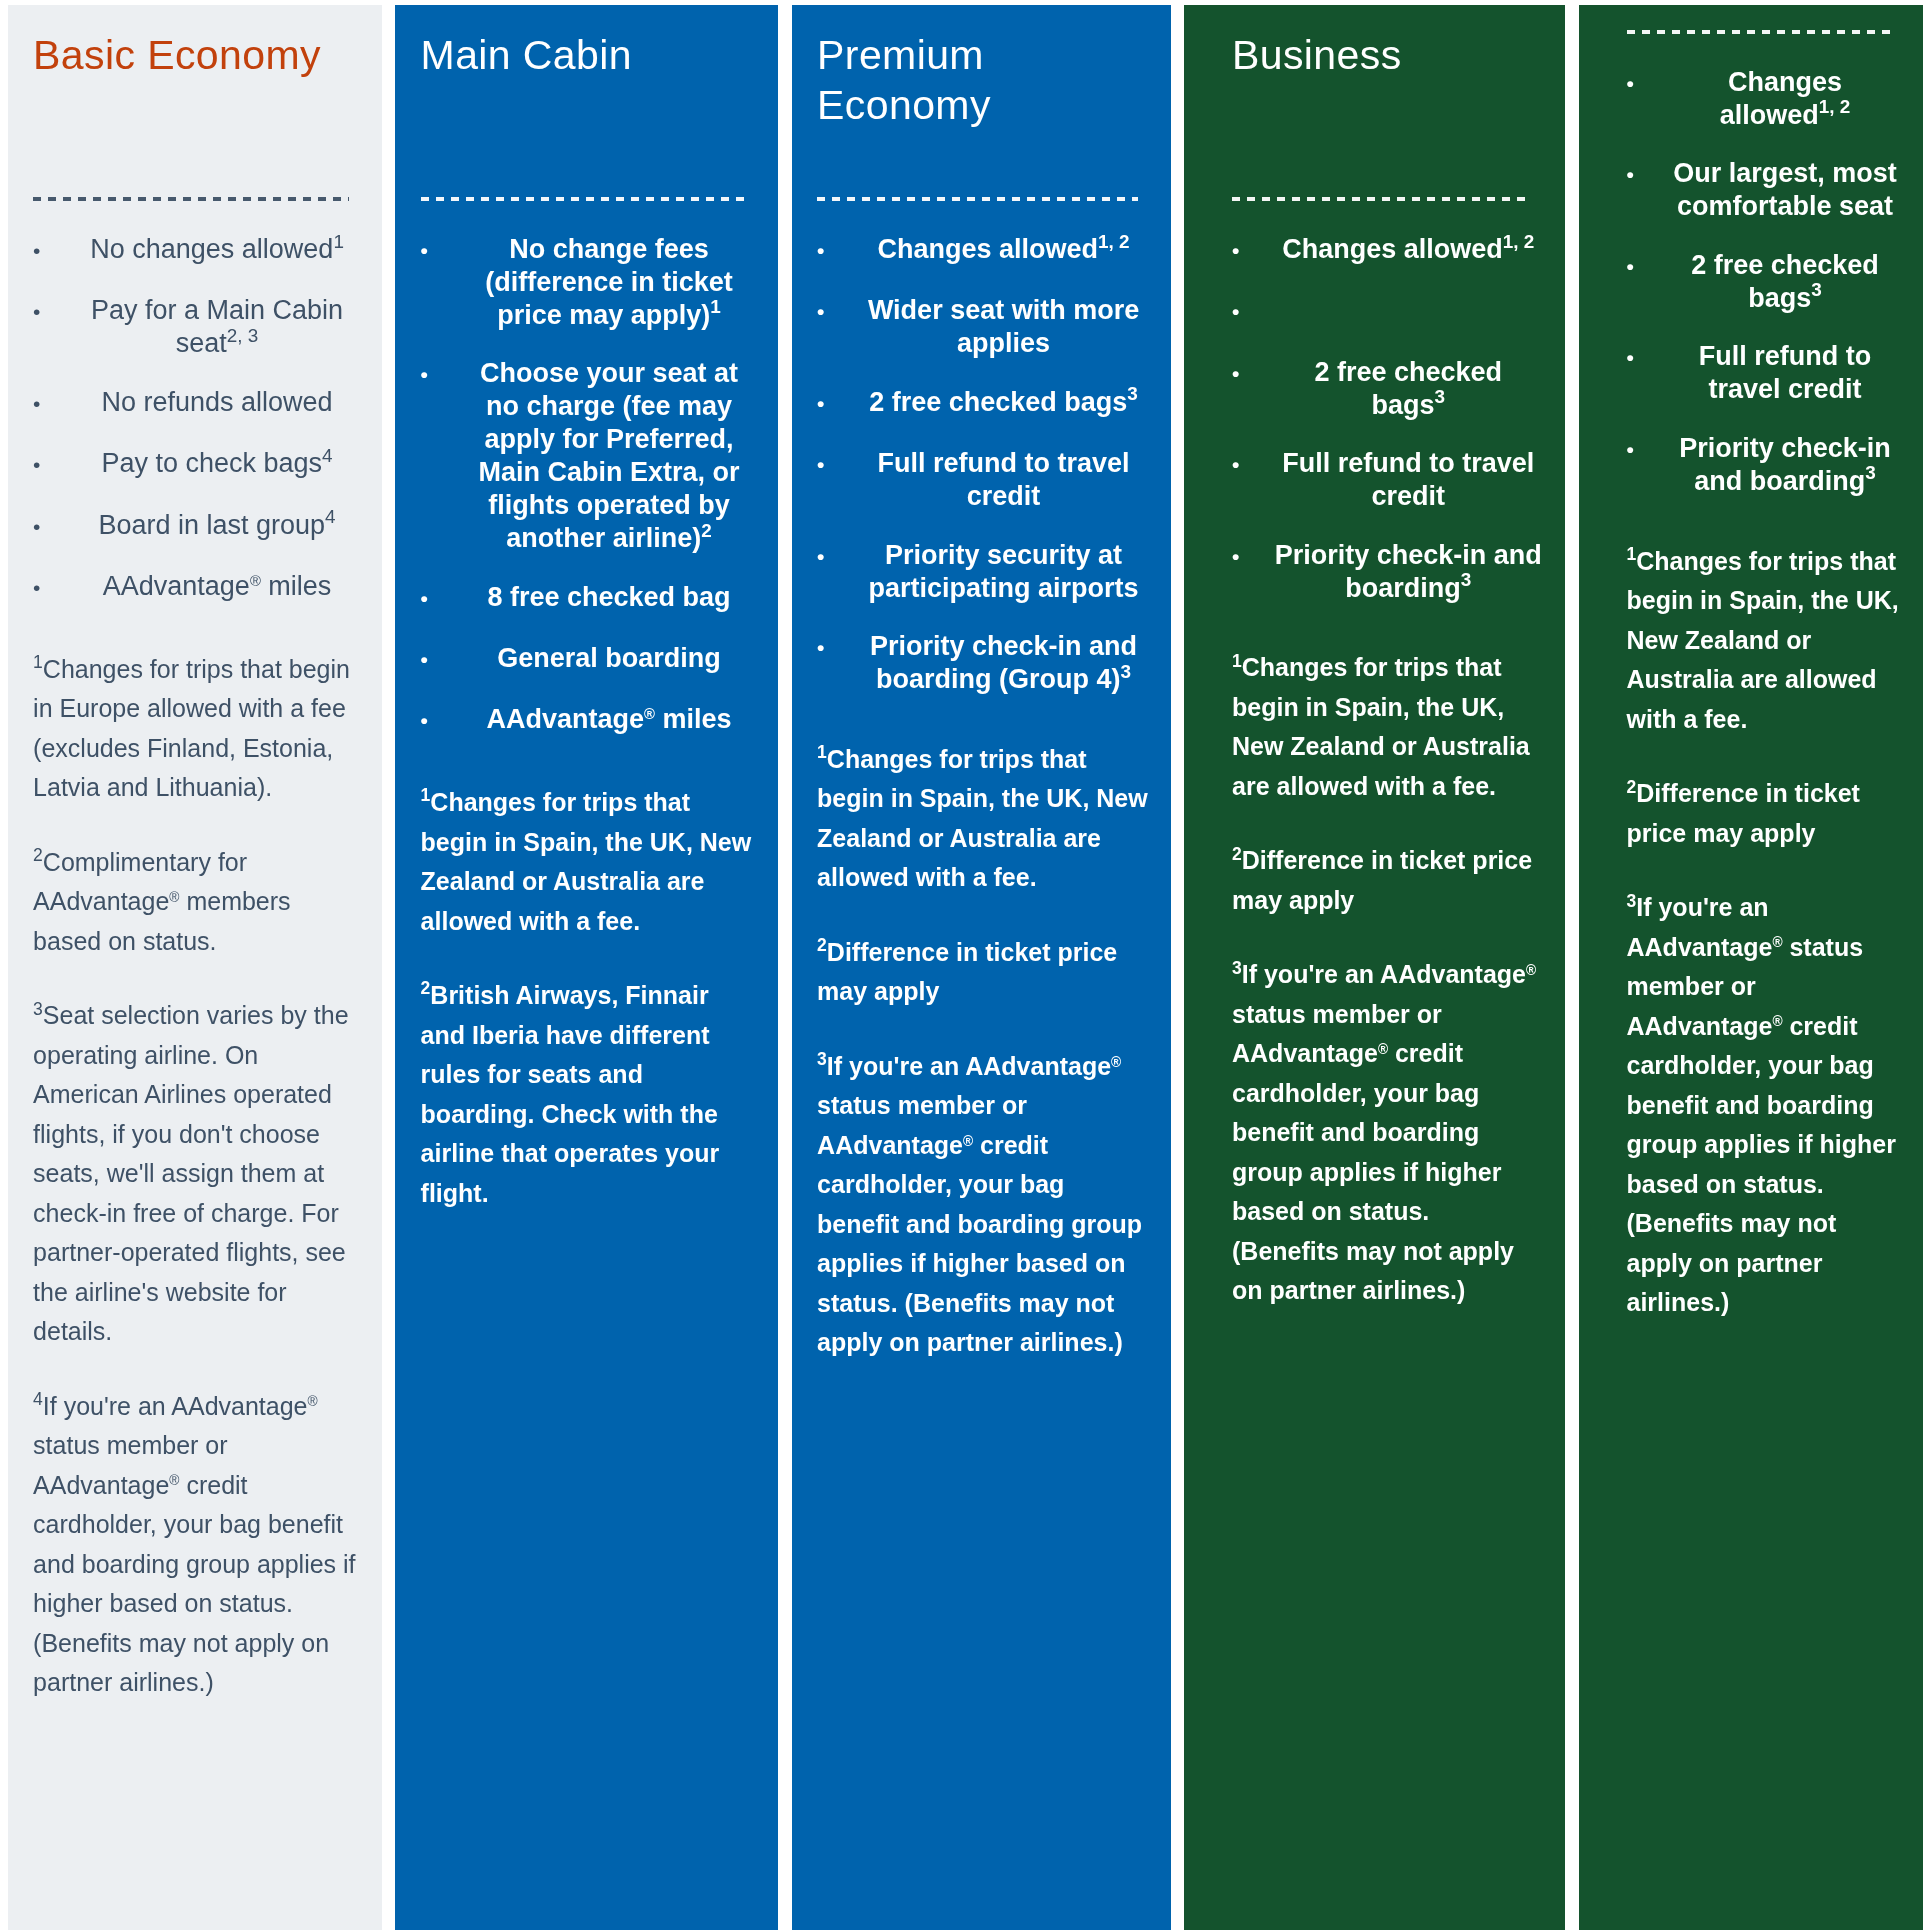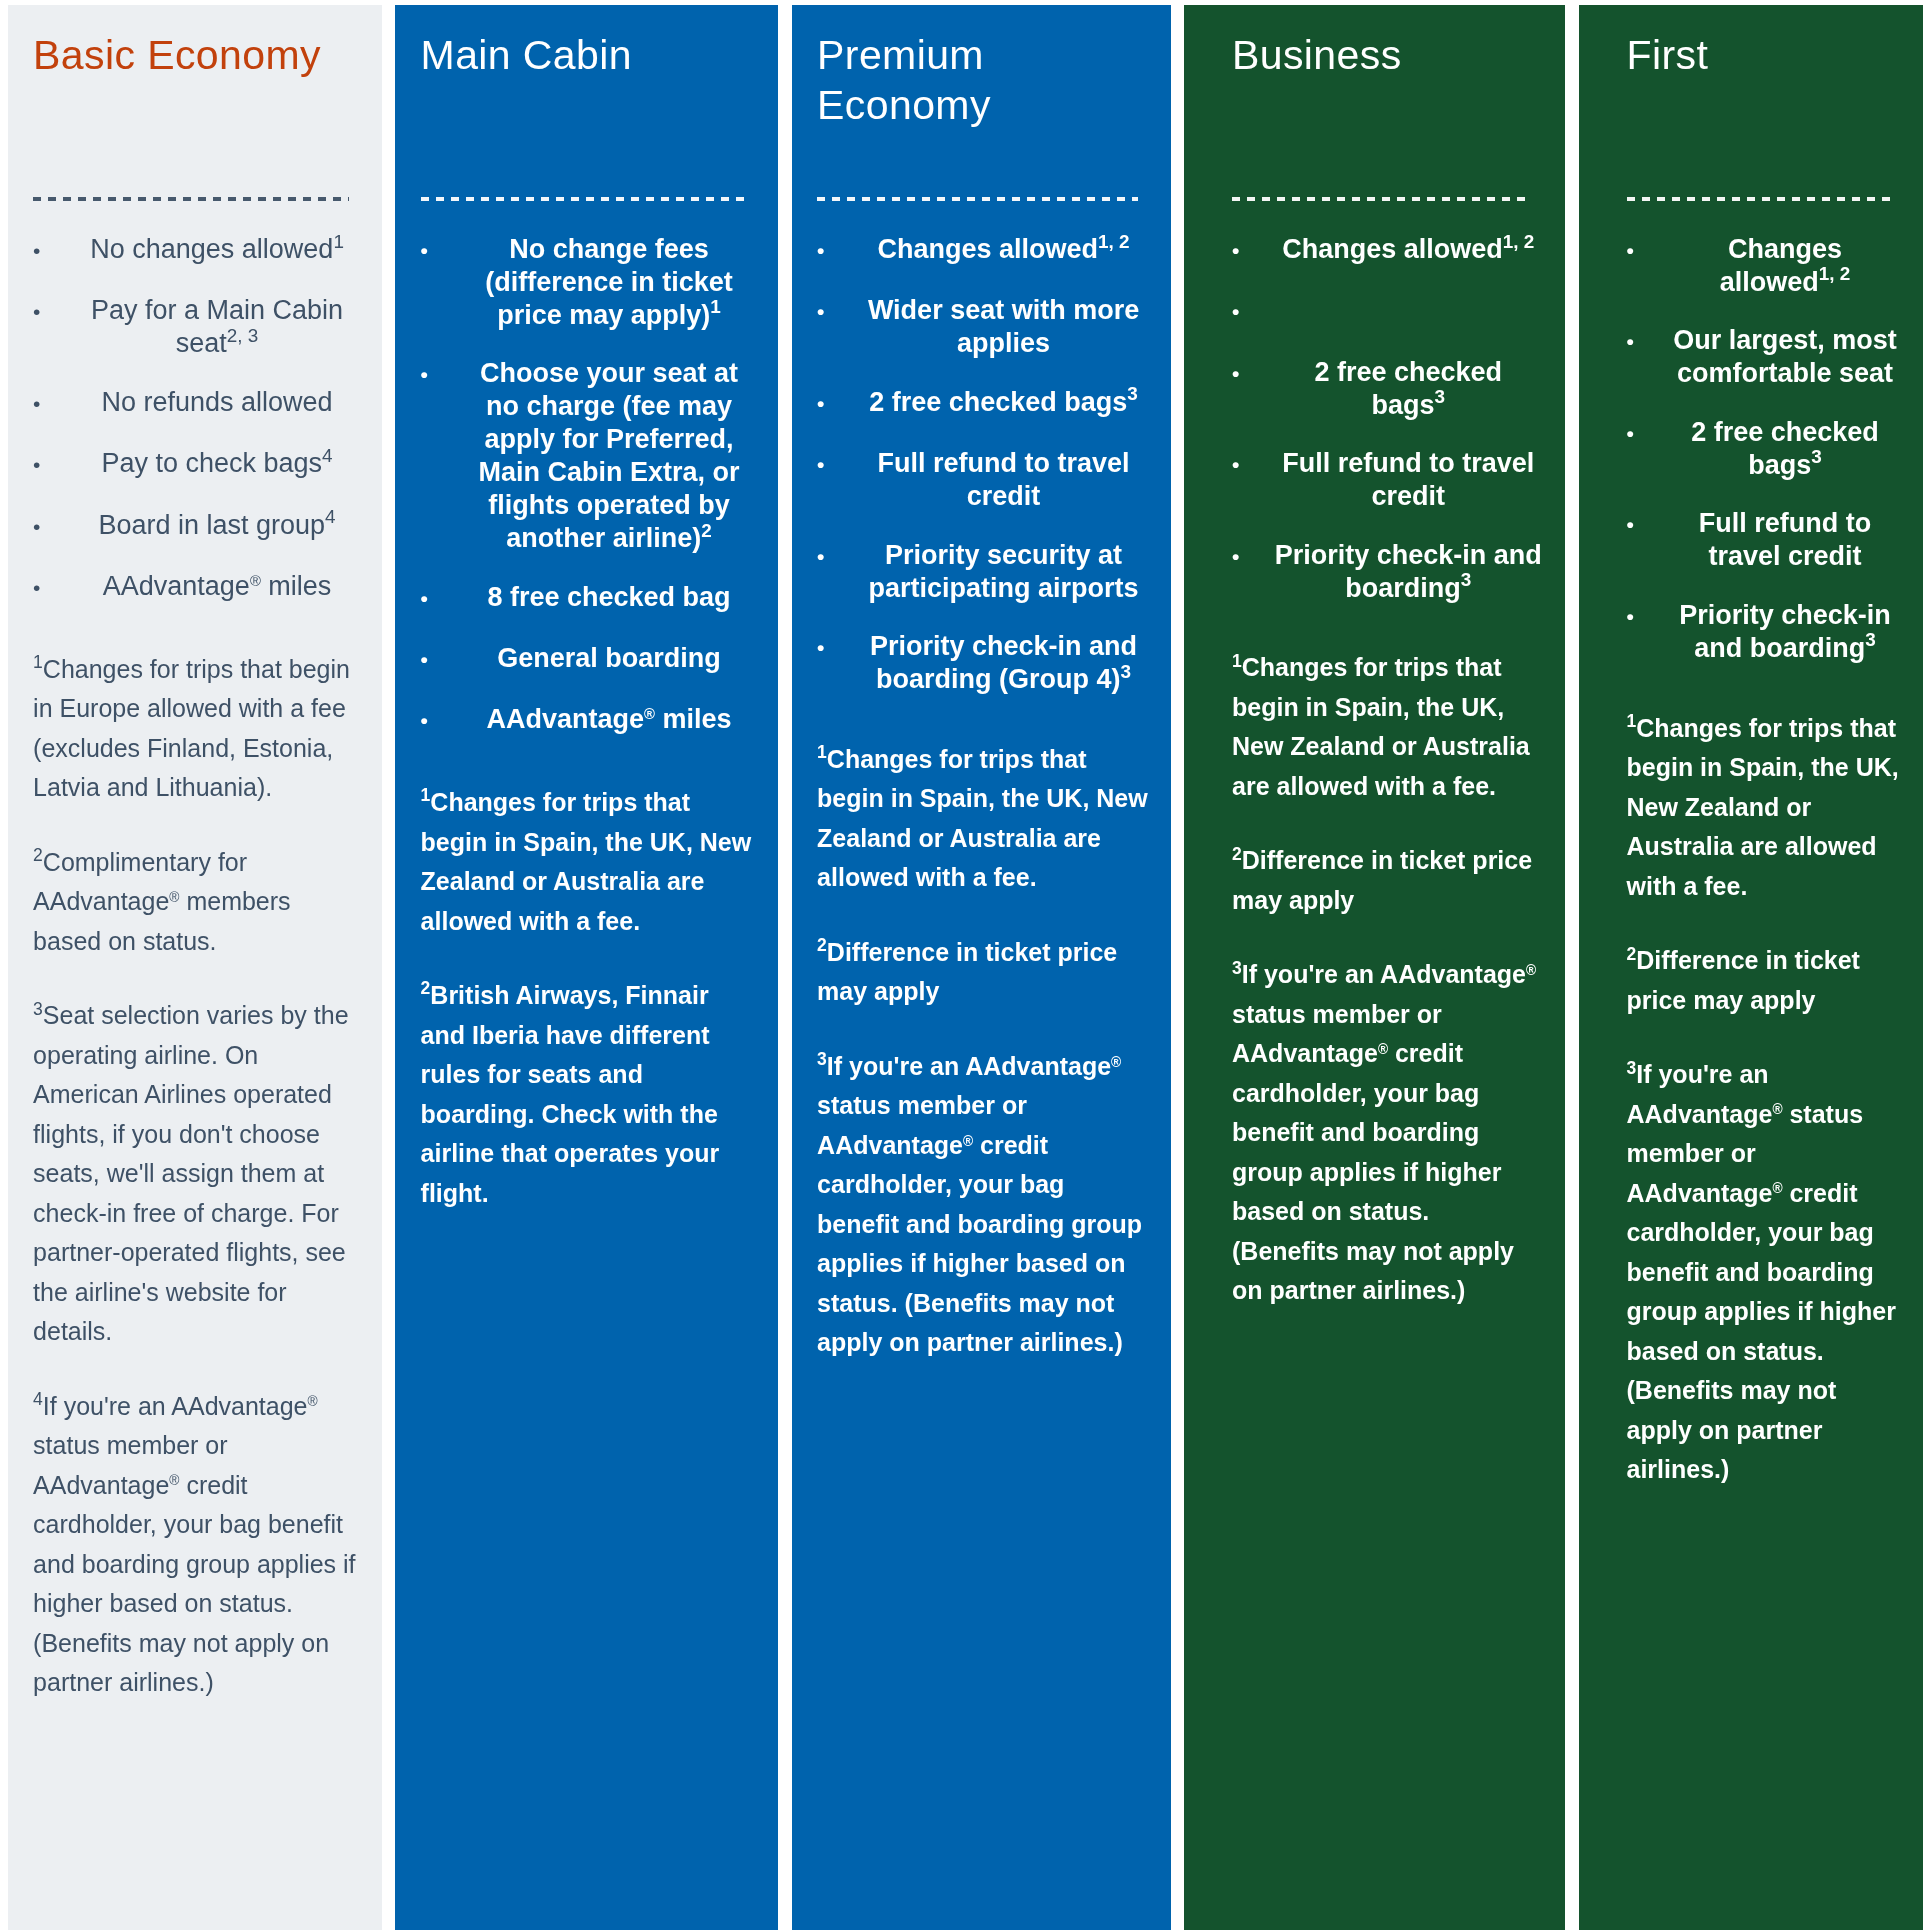--- a/index.html
+++ b/index.html
@@ -223,23 +223,20 @@
           <span class="btxt">Priority check-in and boarding<sup class="endsup">3</sup></span>
         </li>
       </ul>
       <div class="footnotes">
         <p><sup class="marker">1</sup>Changes for trips that begin in Spain, the UK, New Zealand or Australia are allowed with a fee.</p>
         <p><sup class="marker">2</sup>Difference in ticket price may apply</p>
         <p><sup class="marker">3</sup>If you're an AAdvantage<sup class="reg">®</sup> status member or AAdvantage<sup class="reg">®</sup> credit cardholder, your bag benefit and boarding group applies if higher based on status. (Benefits may not apply on partner airlines.)</p>
       </div>
     </section>
     <section class="col navy">
-      <div class="header-zone">
-        <h2 class="col-title">First</h2>
-      </div>
       <div class="divider"></div>
       <ul class="benefits">
         <li>
           <span class="dot">•</span>
           <span class="btxt">Changes allowed<sup class="endsup">1, 2</sup></span>
         </li>
         <li>
           <span class="dot">•</span>
           <span class="btxt">Our largest, most comfortable seat</span>
         </li>

